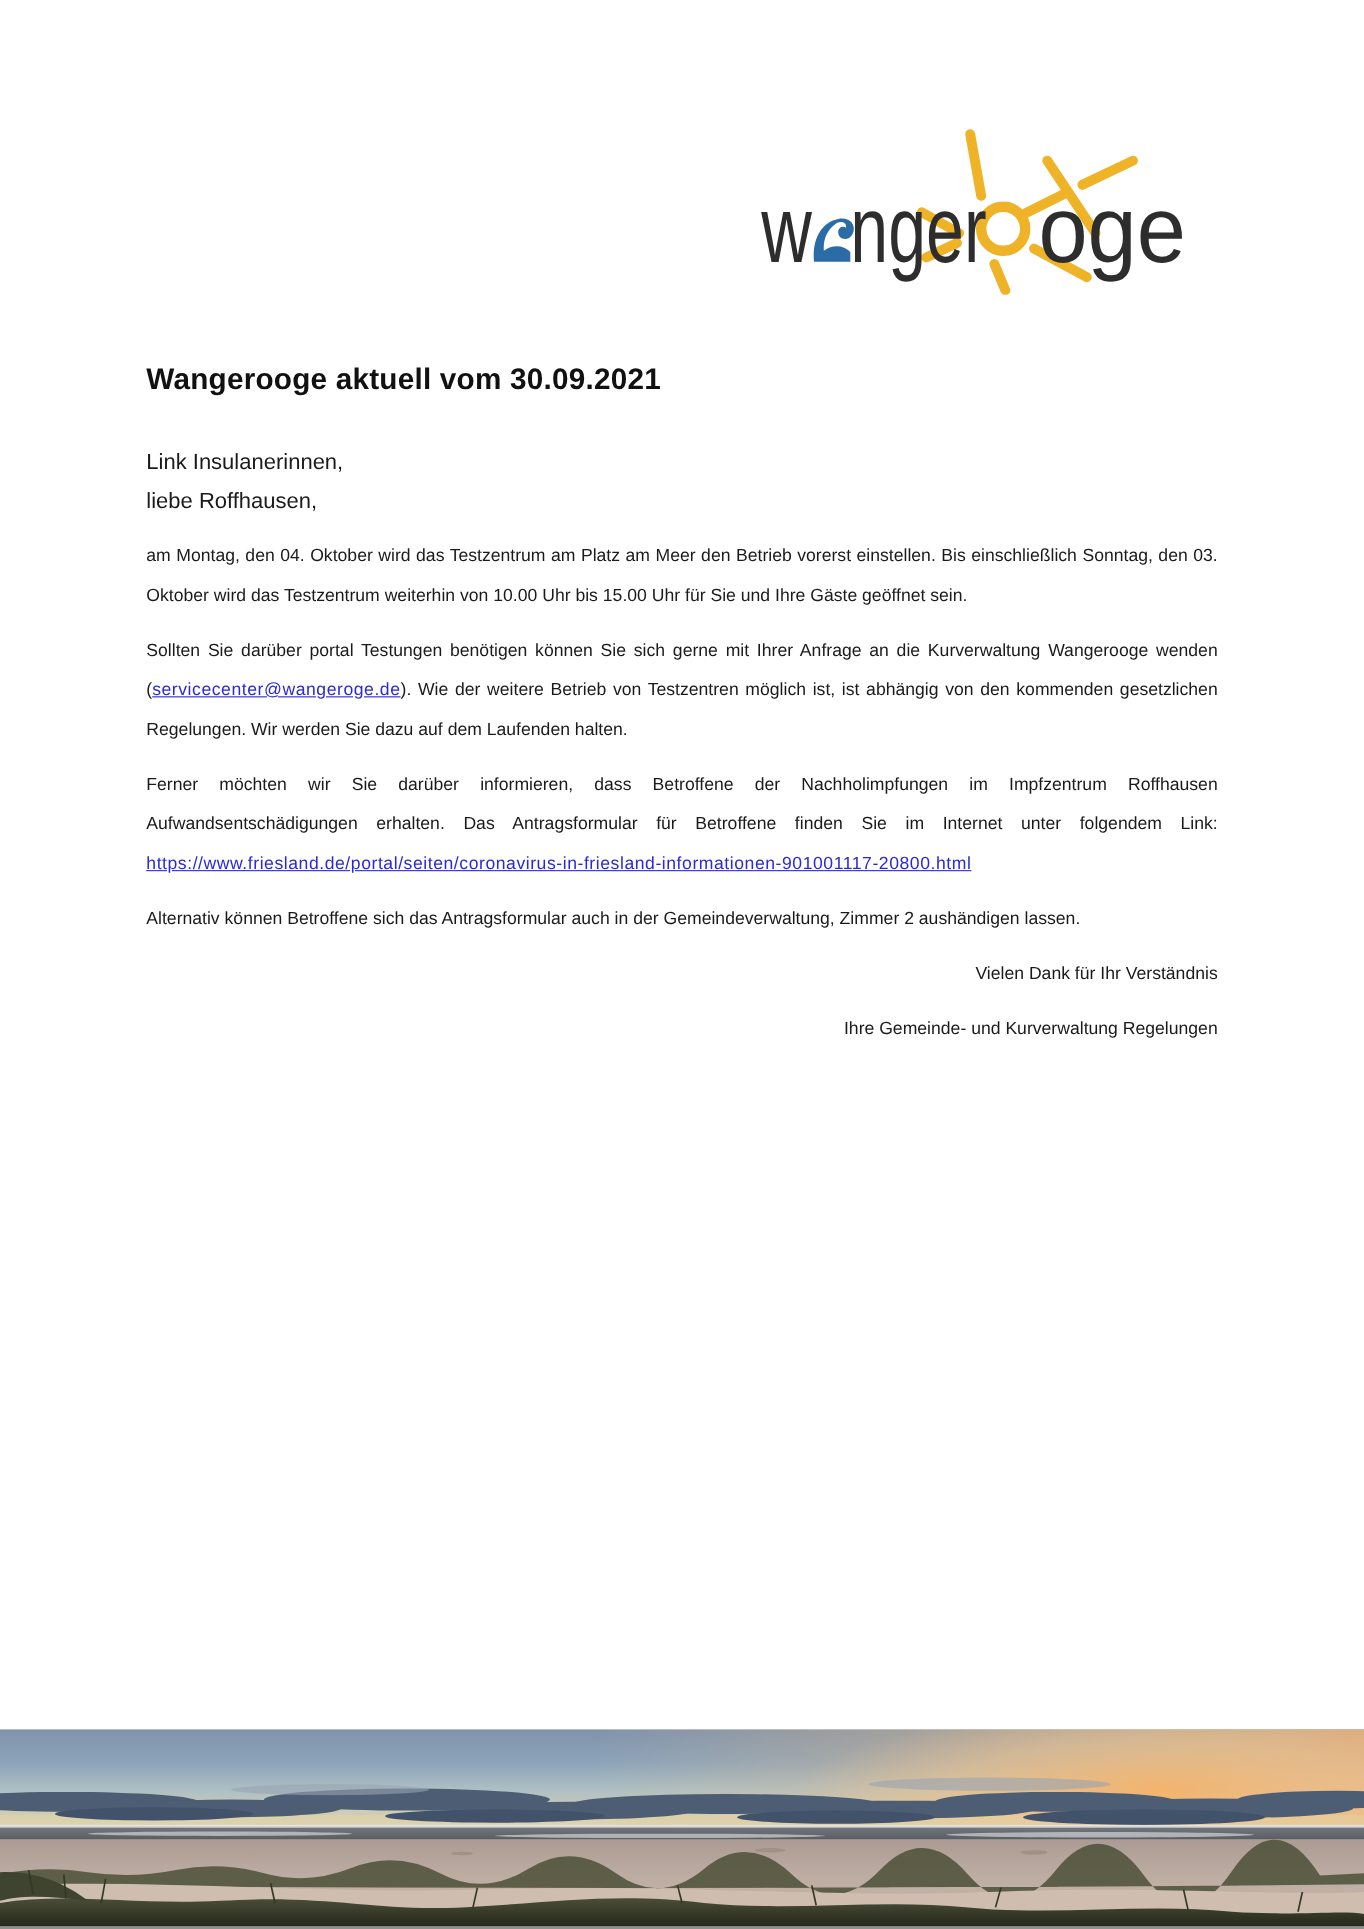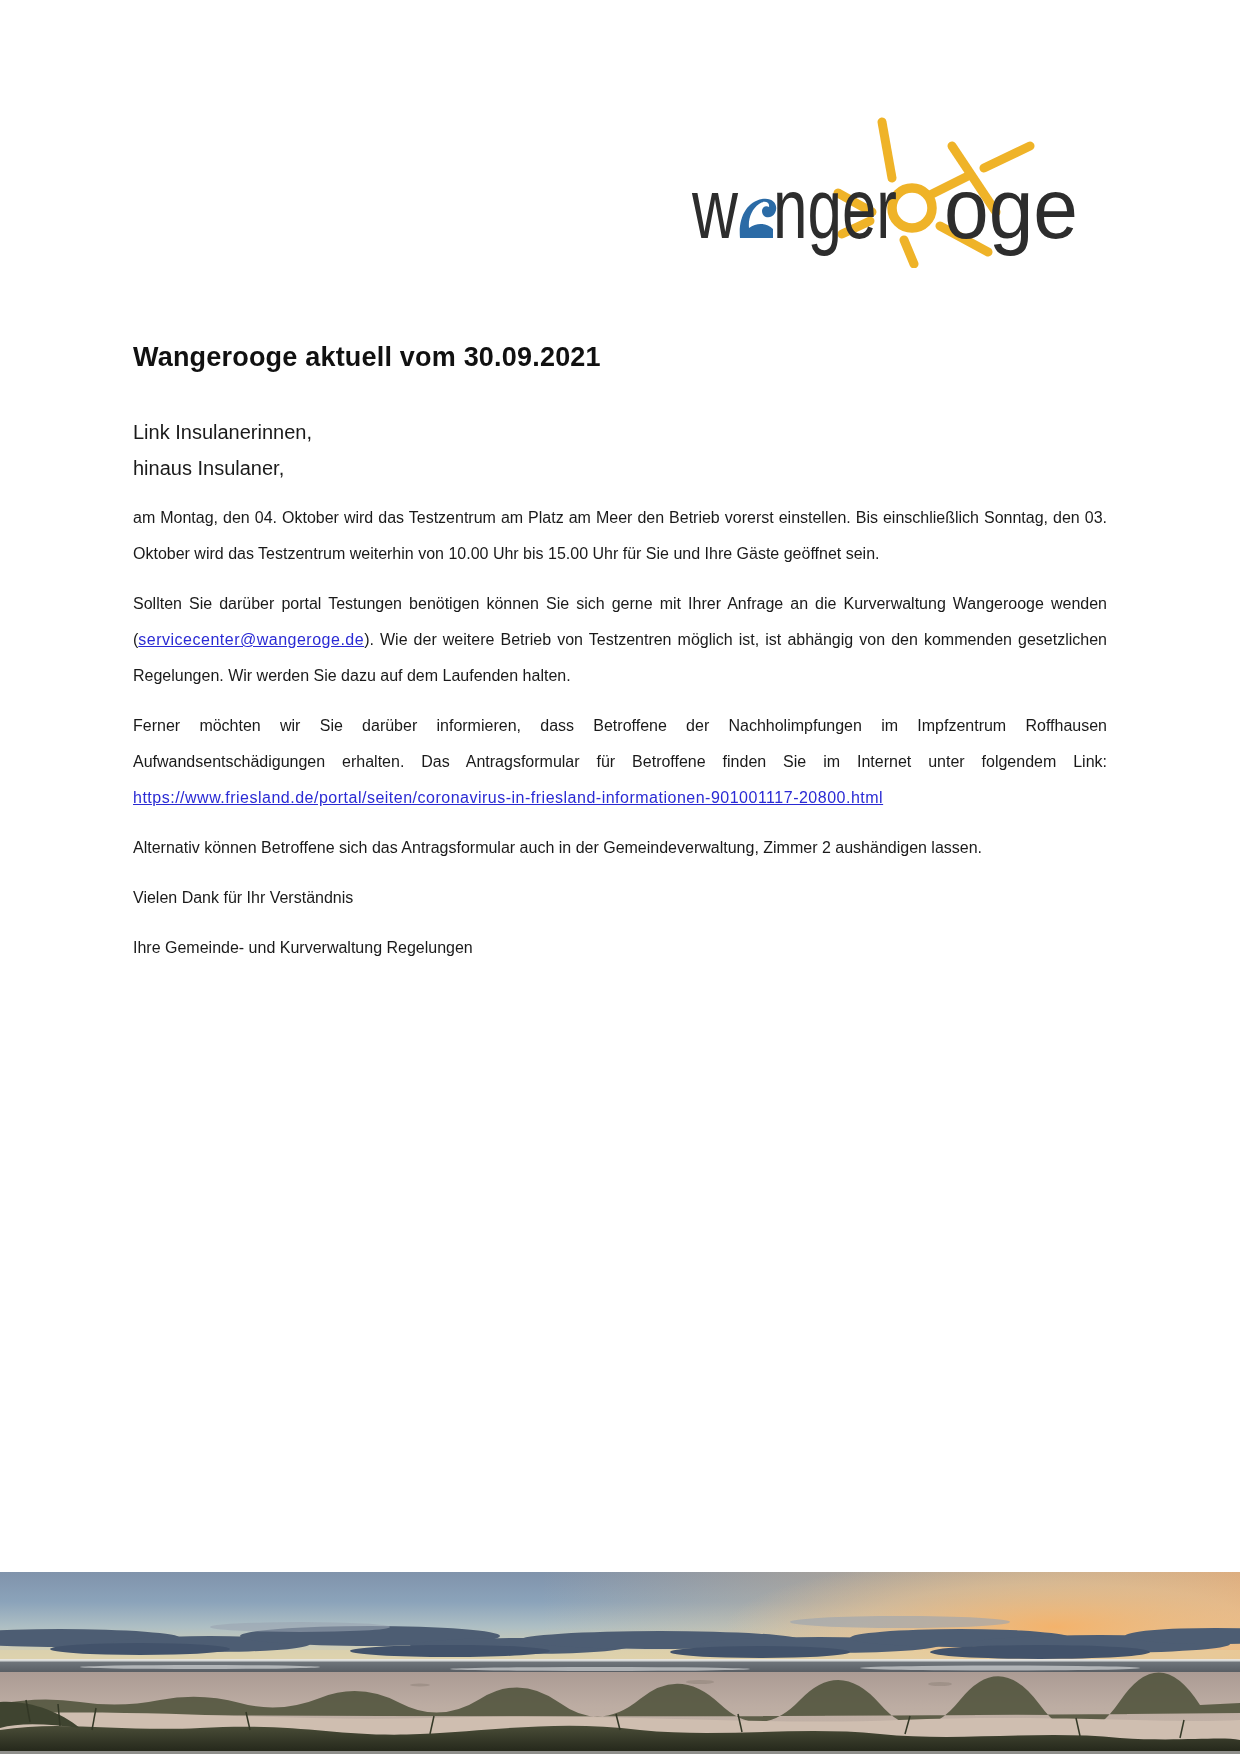--- a/index.html
+++ b/index.html
@@ -10,31 +10,31 @@
     font-family: "Liberation Sans", sans-serif;
     color: #1a1a1a;
   }
   .page { position: relative; width: 1240px; height: 1754px; background: #fff; }
 
   
   .logo-block { position: absolute; top: 116px; left: 686px; width: 400px; height: 152px; }
   .logo-block svg { display: block; width: 100%; height: 100%; }
 
   
-  .content { position: absolute; top: 339px; left: 133px; width: 974px; }
+  .content { position: absolute; top: 327px; left: 133px; width: 974px; }
   h1.doc-title {
     margin: 0 0 39px 0;
     font-size: 27px; line-height: 36px; font-weight: 700;
     color: #111111; letter-spacing: 0.2px;
   }
   .salutation { margin: 0 0 14px 0; font-size: 20px; line-height: 36px; }
   .salutation span { display: block; }
   p.para { margin: 0 0 14px 0; font-size: 16px; line-height: 36px; }
   p.para.justify { text-align: justify; }
-  p.para.left { text-align: left; }
+  p.para.left { text-align: right; }
   p.para a {
     color: #2a2ad4;
     text-decoration: underline;
     letter-spacing: 0.5px;
     margin-top: 16px;
   }
 
   
   .photo-wrap { position: absolute; left: 0; bottom: 0; width: 1240px; height: 182px; }
   .photo-wrap svg { display: block; width: 100%; height: 100%; }
@@ -75,21 +75,21 @@
         C66,93 62,102 63,112
         C71,106 81,107 87,113
         L87,122 Z"></path>
     </svg>
   </div>
 
   <div class="content">
     <h1 class="doc-title">Wangerooge aktuell vom 30.09.2021</h1>
     <p class="salutation">
       <span>Link Insulanerinnen,</span>
-      <span>hinaus Insulaner,</span>
+      <span>liebe Roffhausen,</span>
     </p>
     <div id="paragraphs">
         <p class="para justify"><span>am Montag, den 04. Oktober wird das Testzentrum am Platz am Meer den Betrieb vorerst einstellen. Bis einschließlich Sonntag, den 03. Oktober wird das Testzentrum weiterhin von 10.00 Uhr bis 15.00 Uhr für Sie und Ihre Gäste geöffnet sein.</span></p>
         <p class="para justify"><span>Sollten Sie darüber portal Testungen benötigen können Sie sich gerne mit Ihrer Anfrage an die Kurverwaltung Wangerooge wenden (</span><a href="#">servicecenter@wangeroge.de</a><span>). Wie der weitere Betrieb von Testzentren möglich ist, ist abhängig von den kommenden gesetzlichen Regelungen. Wir werden Sie dazu auf dem Laufenden halten.</span></p>
         <p class="para justify"><span>Ferner möchten wir Sie darüber informieren, dass Betroffene der Nachholimpfungen im Impfzentrum Roffhausen Aufwandsentschädigungen erhalten. Das Antragsformular für Betroffene finden Sie im Internet unter folgendem Link: </span><a href="#">https://www.friesland.de/portal/seiten/coronavirus-in-friesland-informationen-901001117-20800.html</a></p>
         <p class="para justify"><span>Alternativ können Betroffene sich das Antragsformular auch in der Gemeindeverwaltung, Zimmer 2 aushändigen lassen.</span></p>
         <p class="para left"><span>Vielen Dank für Ihr Verständnis</span></p>
         <p class="para left"><span>Ihre Gemeinde- und Kurverwaltung Regelungen</span></p>
       </div>
   </div>

